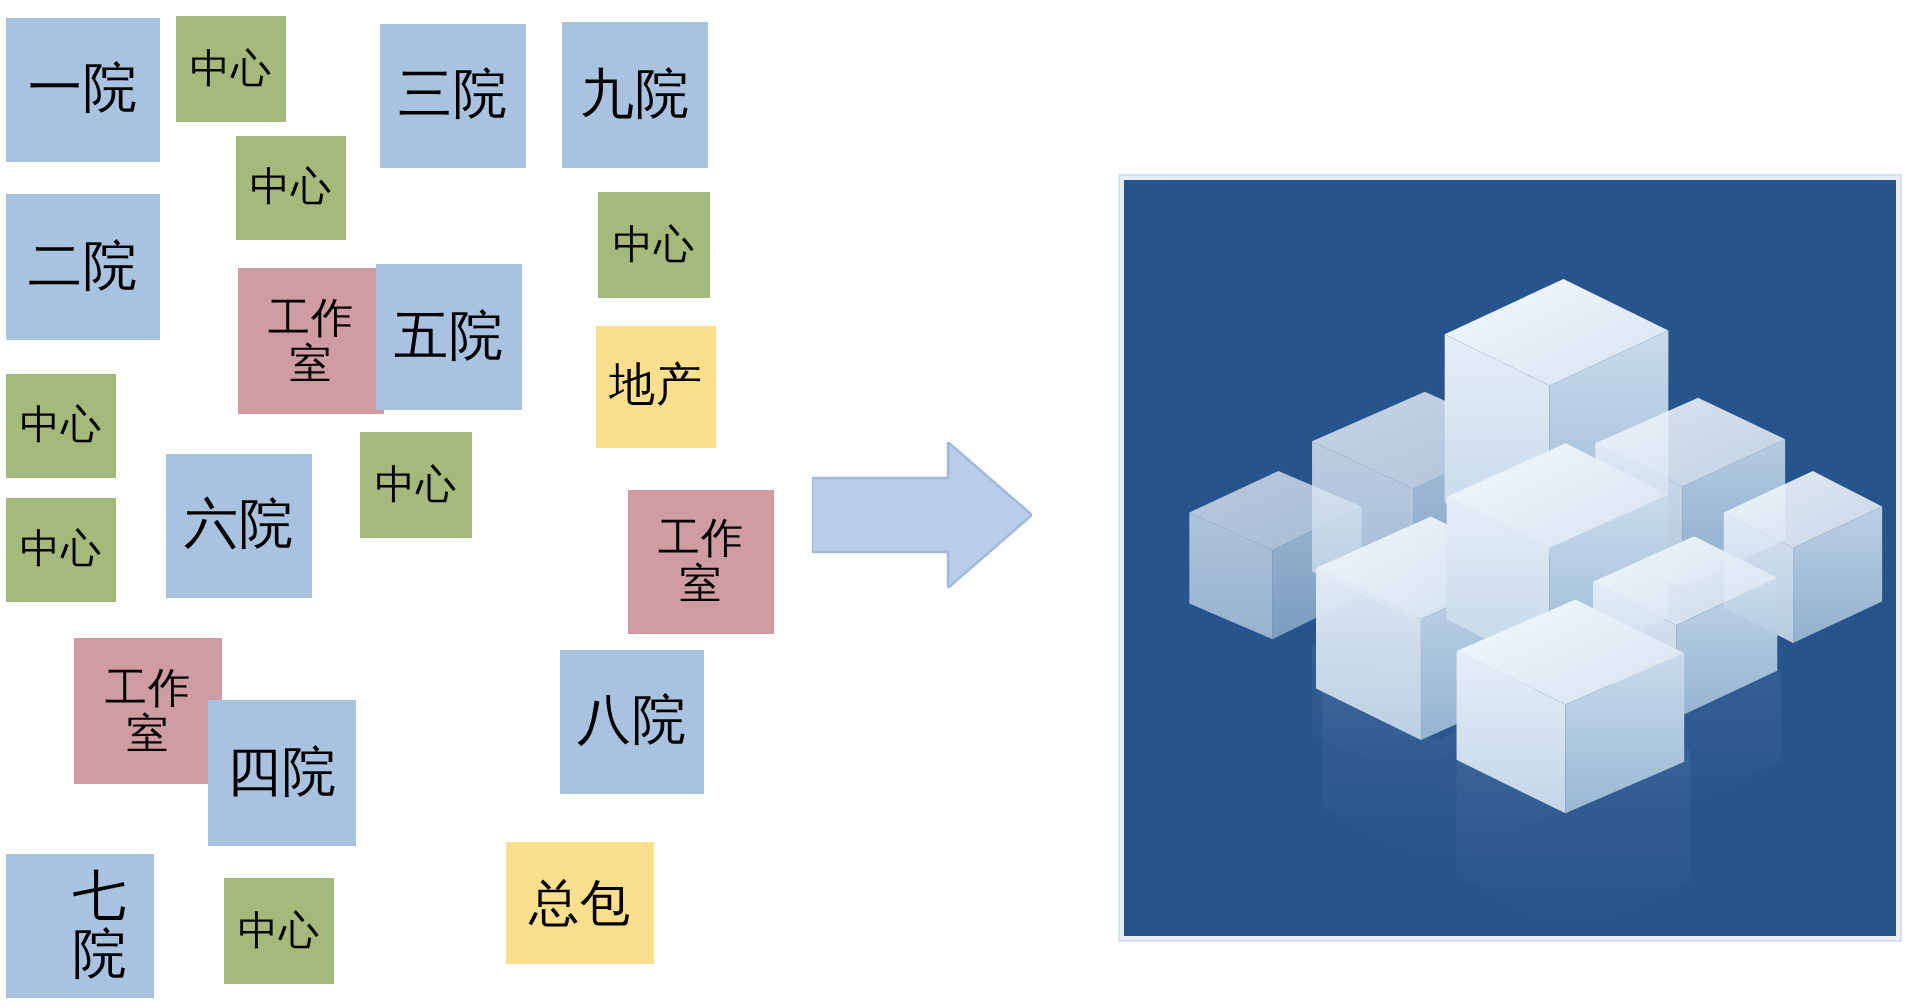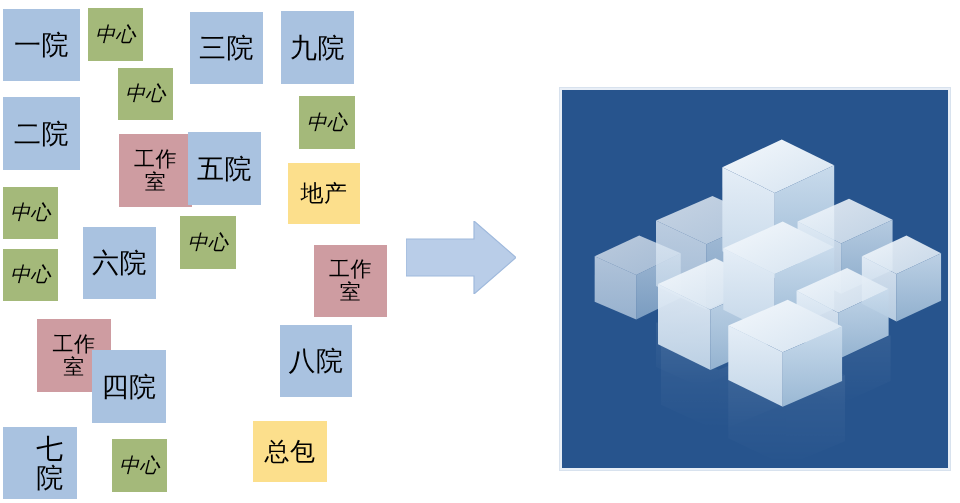--- a/index.html
+++ b/index.html
@@ -29,21 +29,21 @@
     box-sizing: border-box;
     color: #000000;
     line-height: 1.08;
     text-align: center;
     letter-spacing: 0.5px;
     white-space: pre-line;
     font-weight: 400;
     user-select: none;
   }
   .node.blue   { background: #a9c2e0; }
-  .node.green  { background: #a4b97a; font-style: italic; }
+  .node.green  { background: #a4b97a; }
   .node.pink   { background: #ce9ca1; margin-left: 34px; }
   .node.yellow { background: #fcdf8c; }
 
   #arrow-shape {
     position: absolute;
     display: block;
   }
 
   #cube-image {
     position: absolute;
@@ -64,31 +64,31 @@
       <div class="node blue" style="left: 3px; top: 9px; width: 77px; height: 72px; font-size: 27px;">一院</div>
       <div class="node green" style="left: 88px; top: 8px; width: 55px; height: 53px; font-size: 20px;">中心</div>
       <div class="node green" style="left: 118px; top: 68px; width: 55px; height: 52px; font-size: 20px;">中心</div>
       <div class="node blue" style="left: 190px; top: 12px; width: 73px; height: 72px; font-size: 27px;">三院</div>
       <div class="node blue" style="left: 281px; top: 11px; width: 73px; height: 73px; font-size: 27px;">九院</div>
       <div class="node blue" style="left: 3px; top: 97px; width: 77px; height: 73px; font-size: 27px;">二院</div>
       <div class="node green" style="left: 299px; top: 96px; width: 56px; height: 53px; font-size: 20px;">中心</div>
       <div class="node pink" style="left: 85px; top: 134px; width: 73px; height: 73px; font-size: 21px;">工作
 室</div>
       <div class="node blue" style="left: 188px; top: 132px; width: 73px; height: 73px; font-size: 27px;">五院</div>
-      <div class="node yellow" style="left: 288px; top: 163px; width: 72px; height: 61px; font-size: 23px;">地产</div>
+      <div class="node yellow" style="left: 298px; top: 163px; width: 60px; height: 61px; font-size: 23px;">地产</div>
       <div class="node green" style="left: 3px; top: 187px; width: 55px; height: 52px; font-size: 20px;">中心</div>
       <div class="node green" style="left: 180px; top: 216px; width: 56px; height: 53px; font-size: 20px;">中心</div>
       <div class="node green" style="left: 3px; top: 249px; width: 55px; height: 52px; font-size: 20px;">中心</div>
       <div class="node blue" style="left: 83px; top: 227px; width: 73px; height: 72px; font-size: 27px;">六院</div>
       <div class="node pink" style="left: 280px; top: 245px; width: 73px; height: 72px; font-size: 21px;">工作
 室</div>
       <div class="node pink" style="left: 3px; top: 319px; width: 74px; height: 73px; font-size: 21px;">工作
 室</div>
       <div class="node blue" style="left: 280px; top: 325px; width: 72px; height: 72px; font-size: 27px;">八院</div>
-      <div class="node blue" style="left: 92px; top: 350px; width: 74px; height: 73px; font-size: 27px;">四院</div>
+      <div class="node blue" style="left: 104px; top: 350px; width: 74px; height: 73px; font-size: 27px;">四院</div>
       <div class="node blue" style="left: 3px; top: 427px; width: 74px; height: 72px; font-size: 27px; padding-left: 20px;">七院</div>
       <div class="node green" style="left: 112px; top: 439px; width: 55px; height: 53px; font-size: 20px;">中心</div>
       <div class="node yellow" style="left: 253px; top: 421px; width: 74px; height: 61px; font-size: 25px; text-align: center;">总包</div>
     </div>
 
   <svg id="arrow-shape" viewBox="0 0 110 73" preserveAspectRatio="none" style="left: 406px; top: 221px; width: 110px; height: 73px;">
     <polygon points="0,18 68,18 68,0 110,36.5 68,73 68,55 0,55" fill="#b9cde8" stroke="#9fb9dc" stroke-width="1.2"></polygon>
   </svg>
 
   <div id="cube-image" style="left: 560px; top: 88px; width: 390px; height: 382px;">

